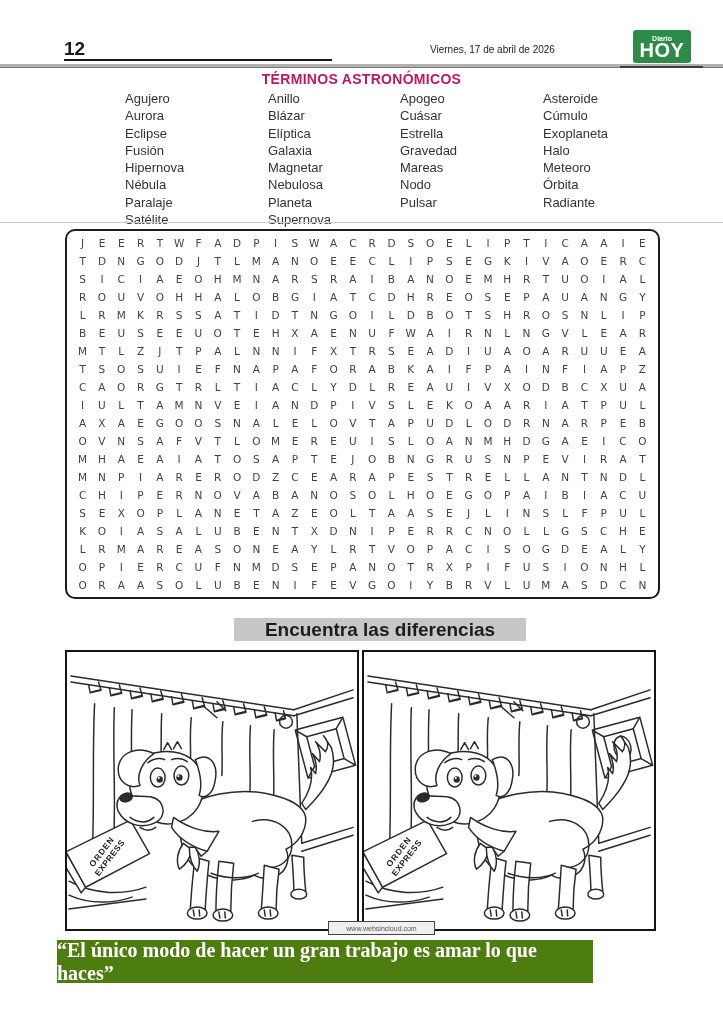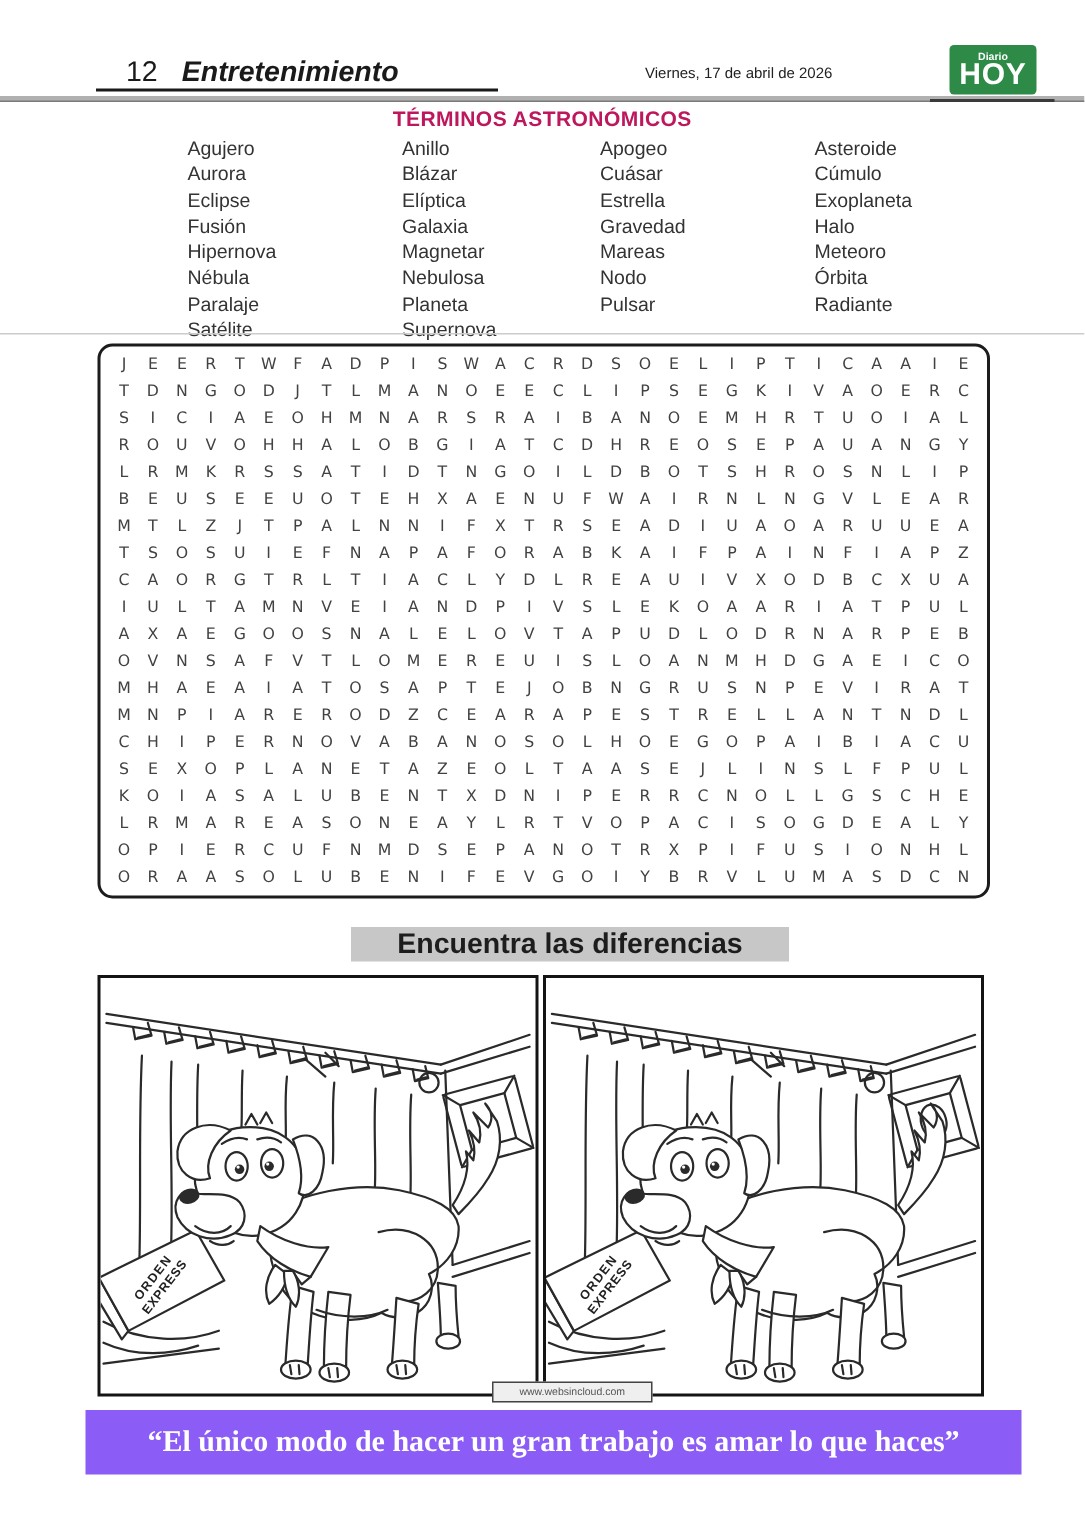--- a/index.html
+++ b/index.html
@@ -1,21 +1,21 @@
 <!DOCTYPE html>
 <html><head>
 <meta charset="utf-8">
 <style>
   html,body{margin:0;padding:0;}
   body{width:723px;height:1024px;position:relative;background:#fff;
        font-family:"Liberation Sans",sans-serif;overflow:hidden;color:#222;}
 
   
   .hdr-left{position:absolute;left:64px;top:38px;display:flex;align-items:baseline;}
-  .page-num{font-size:19px;font-weight:normal;color:#1a1a1a;margin-left:20px;}
+  .page-num{font-size:19px;font-weight:bold;color:#1a1a1a;}
   .section-name{font-size:19px;font-weight:bold;font-style:italic;margin-left:16px;color:#1a1a1a;}
   .hdr-underline{position:absolute;left:64px;top:59px;width:268px;height:2px;background:#1a1a1a;}
   .hdr-date{position:absolute;left:430px;top:44px;font-size:10px;color:#222;}
   .logo{position:absolute;left:633px;top:30px;width:58px;height:33px;background:#2e8b47;
         border-radius:3px;display:flex;flex-direction:column;align-items:center;justify-content:center;}
   .logo-top{font-size:7px;font-weight:bold;color:#fff;line-height:7px;}
   .logo-main{font-size:20px;font-weight:bold;color:#fff;line-height:17px;letter-spacing:.5px;}
   .hdr-rule{position:absolute;left:0;top:64px;width:723px;height:3px;background:#b0b0b0;border-bottom:1px solid #7a7a7a;}
   .logo-rule{position:absolute;left:620px;top:66px;width:83px;height:2px;background:#3a3a3a;}
 
@@ -41,35 +41,34 @@
              font-size:19px;font-weight:bold;color:#1d1d1d;}
   .panel{position:absolute;top:650px;width:294px;height:281px;border:2px solid #141414;
          background:#fff;box-sizing:border-box;overflow:hidden;}
   .panel-left{left:65px}.panel-right{left:362px}
   .dog-svg{width:100%;height:100%;display:block;}
   .watermark{position:absolute;left:328px;top:921px;width:105px;height:12px;z-index:5;
              border:1px solid #444;background:#efefef;display:flex;align-items:center;justify-content:center;
              font-size:7px;color:#555;}
 
   
-  .quote-banner{position:absolute;left:57px;top:940px;width:624px;height:43px;background:#8b5cf6;
+  .quote-banner{position:absolute;left:57px;top:940px;width:536px;height:43px;background:#4d7c0f;
                 display:flex;align-items:center;justify-content:center;}
   .quote-text{font-family:"Liberation Serif",serif;font-weight:bold;font-size:20px;color:#fff;}
 
   svg .ln{fill:none;stroke:#2a2a2a;stroke-width:1.5;stroke-linecap:round;stroke-linejoin:round;}
   svg .wh{fill:#ffffff;stroke:#2a2a2a;stroke-width:1.5;stroke-linecap:round;stroke-linejoin:round;}
   svg .dk{fill:#2a2a2a;stroke:none;}
   svg text{font-family:"Liberation Sans",sans-serif;font-weight:bold;fill:#222;}
 </style>
 </head>
 <body>
 
 <div class="hdr-left">
   <span class="page-num">12</span>
-  <span class="section-name">Entretenimiento</span>
 </div>
 <div class="hdr-underline"></div>
 <div class="hdr-date">Viernes, 17 de abril de 2026</div>
 <div class="logo">
   <span class="logo-top">Diario</span>
   <span class="logo-main">HOY</span>
 </div>
 <div class="hdr-rule"></div>
 <div class="logo-rule"></div>
 

